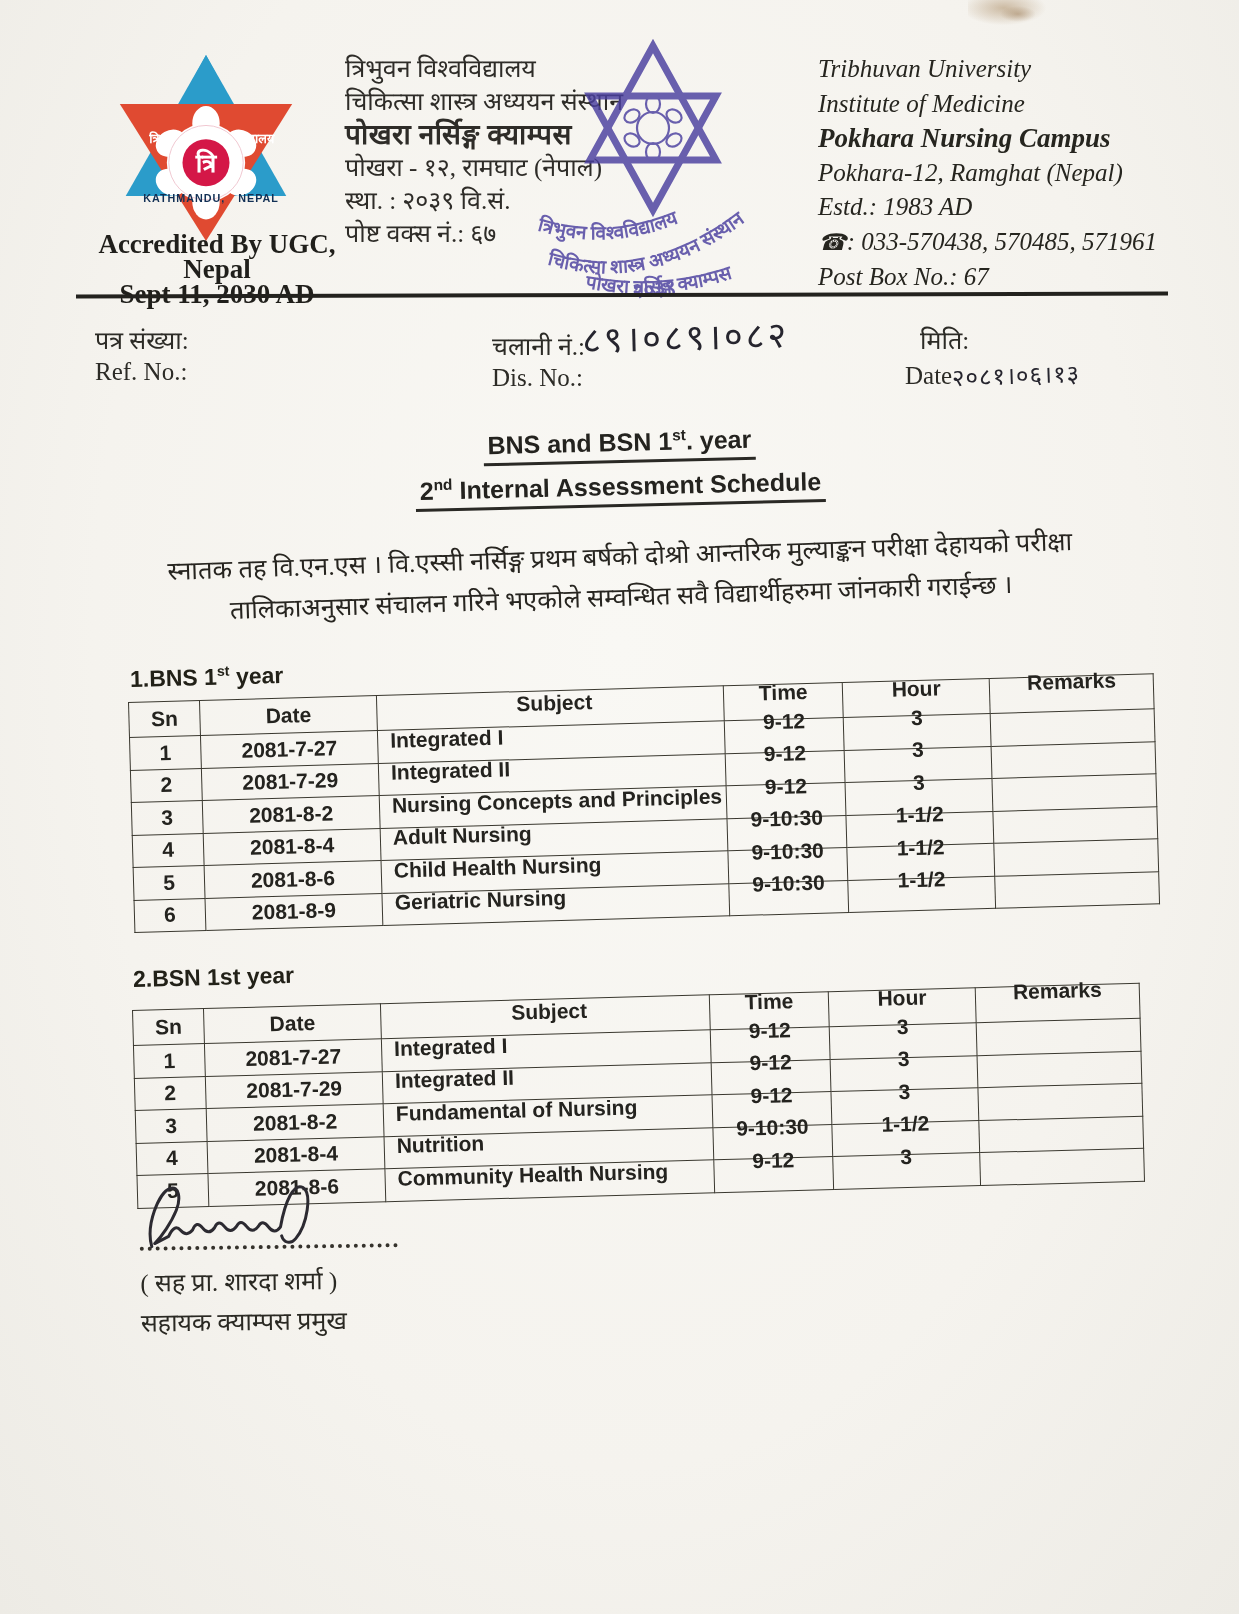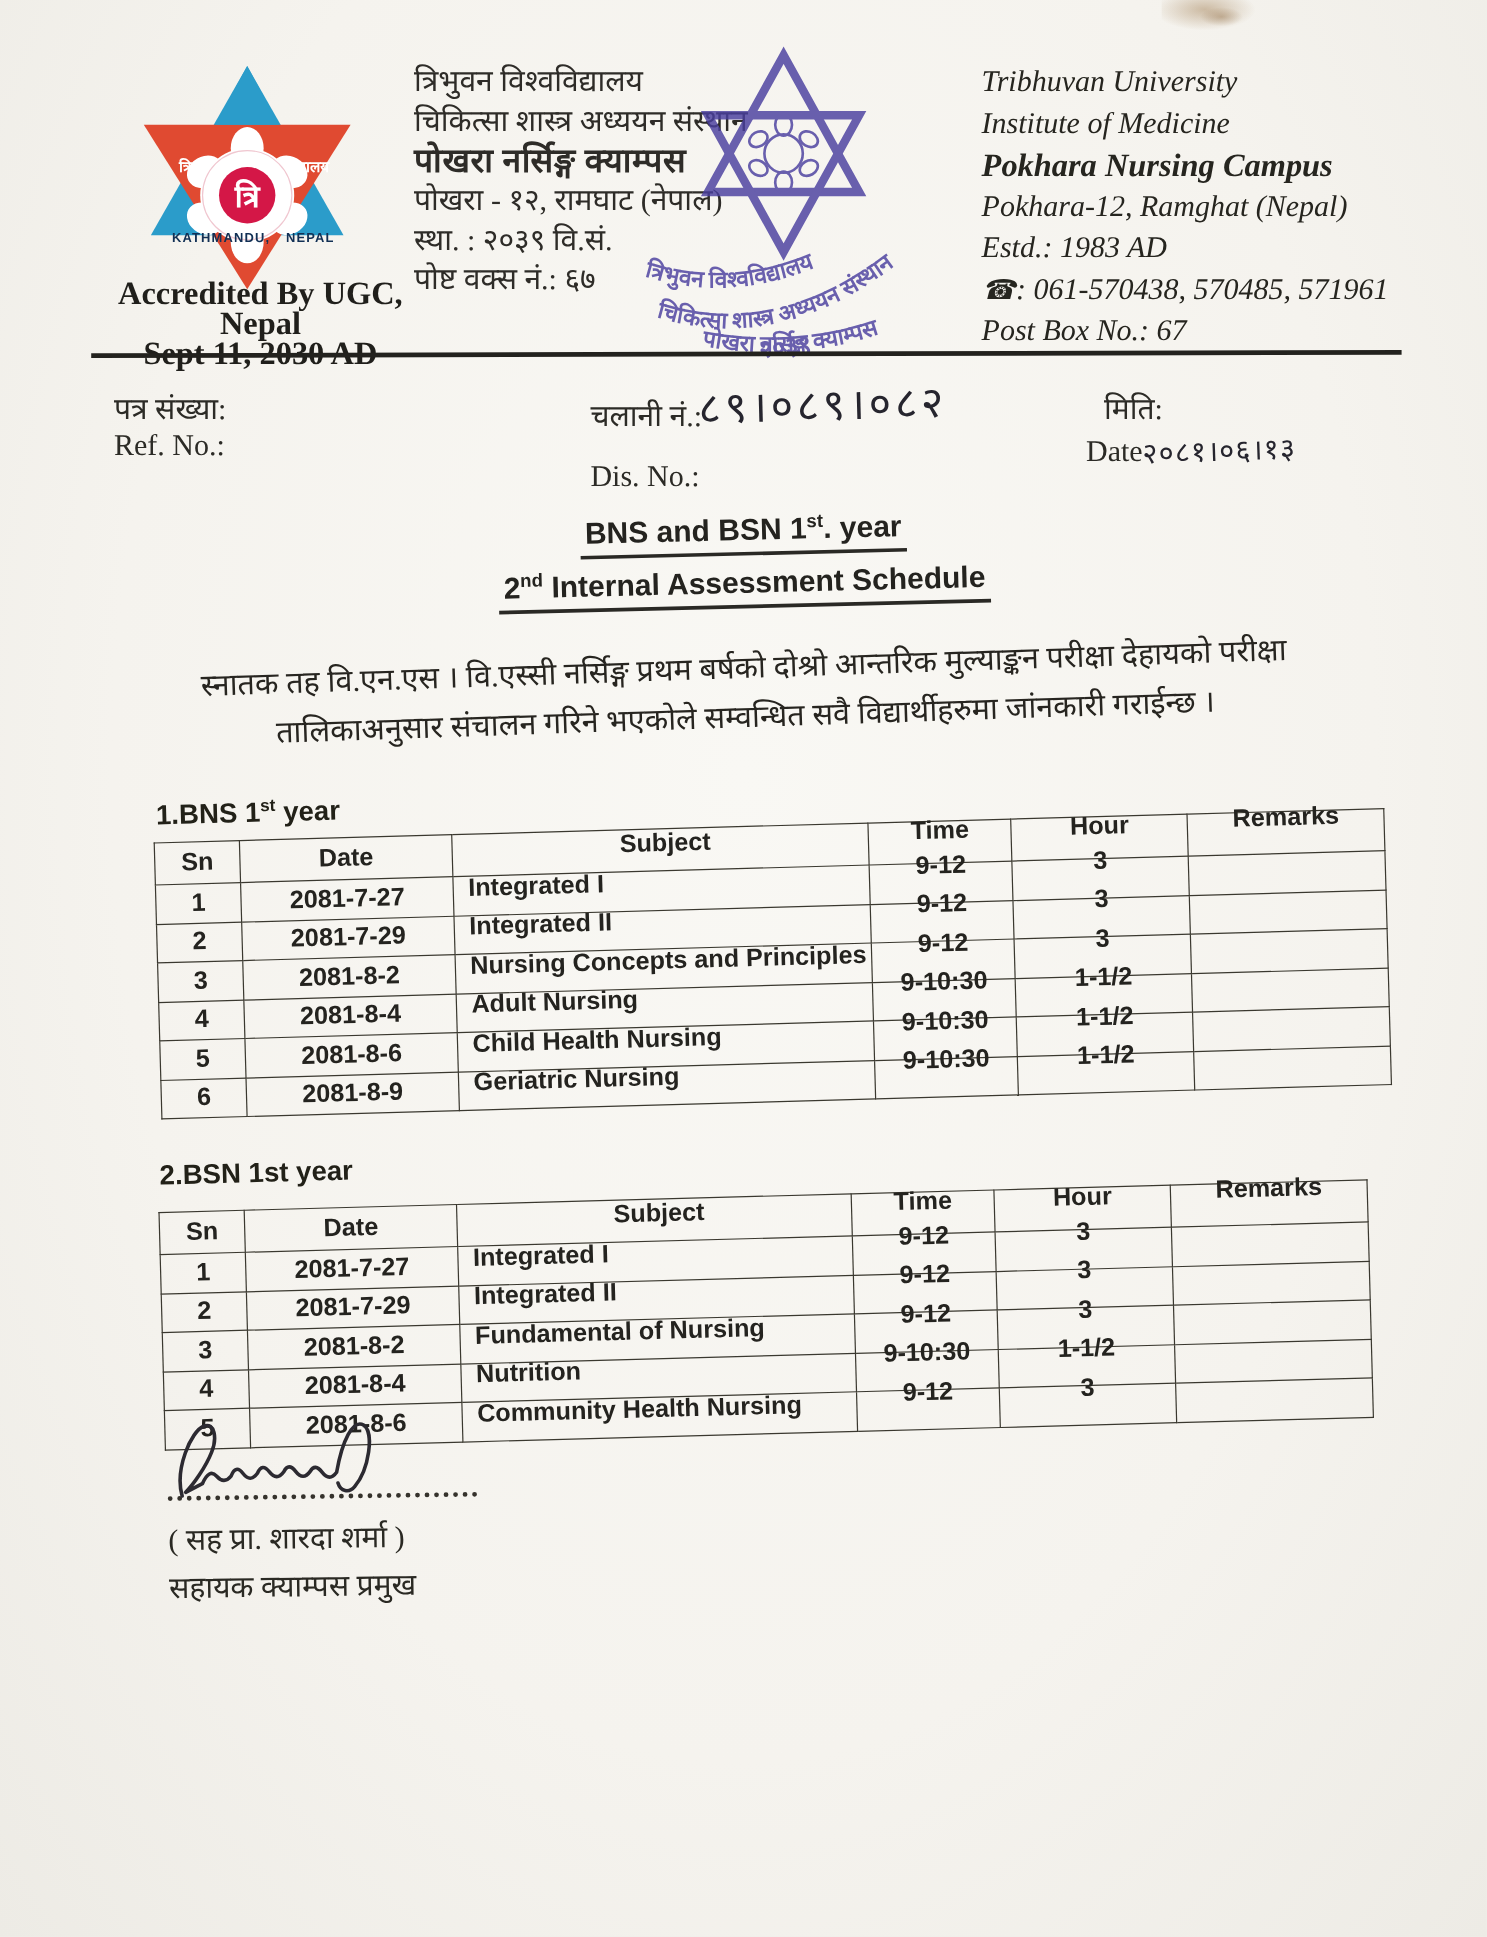--- a/index.html
+++ b/index.html
@@ -157,32 +157,32 @@
       <text x="122" y="258" font-size="21" text-anchor="middle" transform="rotate(-6 122 258)">२०३९</text>
     </g>
   </svg>
 
   <div class="abs en-col">
     <div>Tribhuvan University</div>
     <div>Institute of Medicine</div>
     <div class="campus">Pokhara Nursing Campus</div>
     <div>Pokhara-12, Ramghat (Nepal)</div>
     <div>Estd.: 1983 AD</div>
-    <div><span class="phone-icon">☎</span><span>: 061-570438, 570485, 571961</span></div>
+    <div><span class="phone-icon">☎</span><span>: 033-570438, 570485, 571961</span></div>
     <div>Post Box No.: 67</div>
   </div>
 
   <div class="abs rule"></div>
 
   <div class="abs ref-label" style="left:95px;top:322px;">पत्र संख्या:</div>
   <div class="abs ref-label" style="left:95px;top:358px;">Ref. No.:</div>
 
   <div class="abs ref-label" style="left:492px;top:328px;">चलानी नं.:</div>
   <div class="abs hand dis-value" style="left:582px;top:312px;">८९।०८९।०८२</div>
-  <div class="abs ref-label" style="left:492px;top:384px;text-align:right;">Dis. No.:</div>
+  <div class="abs ref-label" style="left:492px;top:364px;text-align:right;">Dis. No.:</div>
 
   <div class="abs ref-label" style="left:920px;top:322px;">मिति:</div>
   <div class="abs ref-label" style="left:905px;top:358px;"><span>Date</span><span class="hand date-value">२०८१।०६।१३</span></div>
 
   <div class="abs title-block">
     <div><span class="title-line"><span>BNS and BSN 1</span><sup>st</sup><span>. year</span></span></div>
     <div class="l2"><span class="title-line"><span>2</span><sup>nd</sup><span> Internal Assessment Schedule</span></span></div>
   </div>
 
   <div class="abs para">

